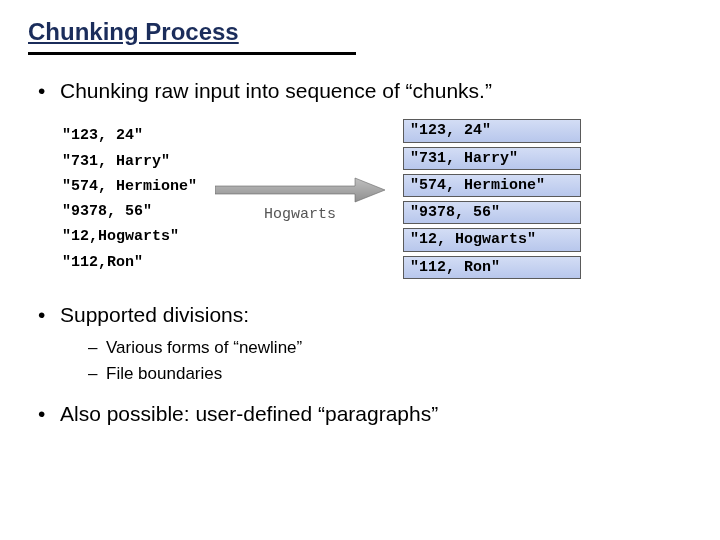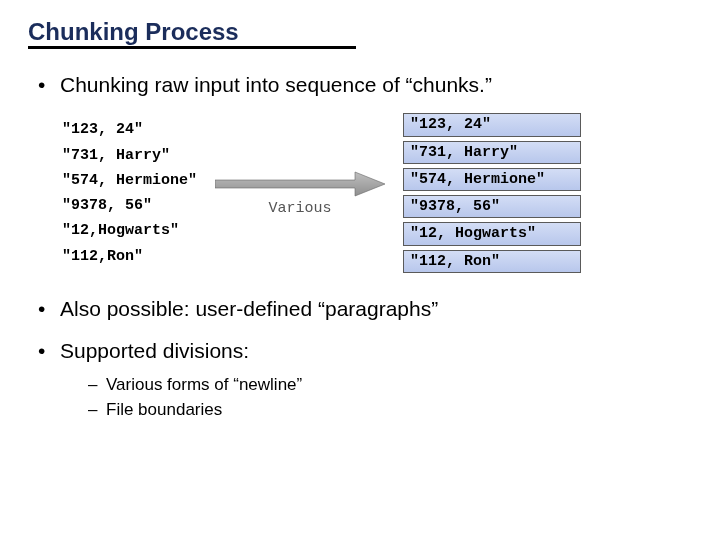--- a/index.html
+++ b/index.html
@@ -19,22 +19,23 @@
     position: relative;
   }
   .title-wrap {
     width: 328px;
   }
   .title {
     font-family: Verdana, Geneva, sans-serif;
     font-size: 24px;
     font-weight: bold;
     color: #1b2d5b;
+    text-decoration: underline;
     text-underline-offset: 2px;
-    padding-bottom: 0;
+    padding-bottom: 6px;
   }
   .title-rule {
     border: none;
     border-top: 3px solid #000;
     margin: 0;
     width: 100%;
   }
   ul.top {
     margin: 22px 0 0 0;
     padding: 0 0 0 10px;
@@ -151,37 +152,37 @@
     <div class="arrow-wrap">
       <svg class="arrow-svg" viewBox="0 0 170 28">
         <defs>
           <linearGradient id="ag" x1="0" y1="0" x2="0" y2="1">
             <stop offset="0%" stop-color="#bfbfbf"></stop>
             <stop offset="100%" stop-color="#8f8f8f"></stop>
           </linearGradient>
         </defs>
         <polygon points="0,10 140,10 140,2 170,14 140,26 140,18 0,18" fill="url(#ag)" stroke="#666" stroke-width="0.6"></polygon>
       </svg>
-      <div class="chunker-label">Various</div>
+      <div class="chunker-label">Hogwarts</div>
     </div>
 
     <div class="col right">
       <div class="chunk-box">"123, 24"</div>
       <div class="chunk-box">"731, Harry"</div>
       <div class="chunk-box">"574, Hermione"</div>
       <div class="chunk-box">"9378, 56"</div>
       <div class="chunk-box">"12, Hogwarts"</div>
       <div class="chunk-box">"112, Ron"</div>
     </div>
   </div>
 
   <ul class="top" style="margin-top:0;">
-    <li>Also possible: user-defined “paragraphs”</li>
     <li>
       <span>Supported divisions:</span>
       <ul class="sub">
         <li>Various forms of “newline”</li>
         <li>File boundaries</li>
       </ul>
     </li>
+    <li>Also possible: user-defined “paragraphs”</li>
   </ul>
 
 </div>
 
 </body></html>

